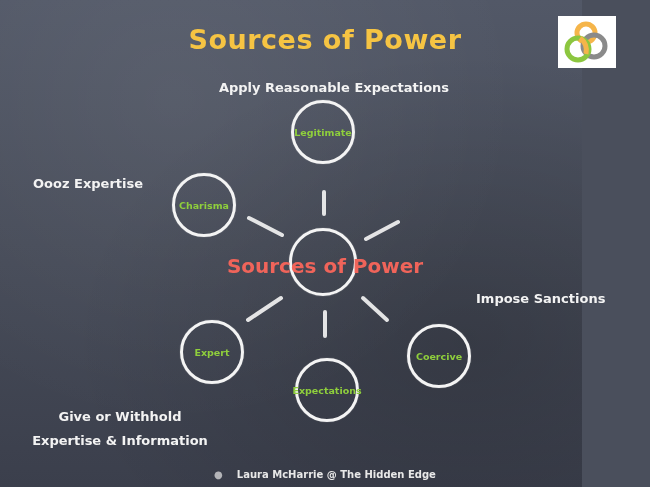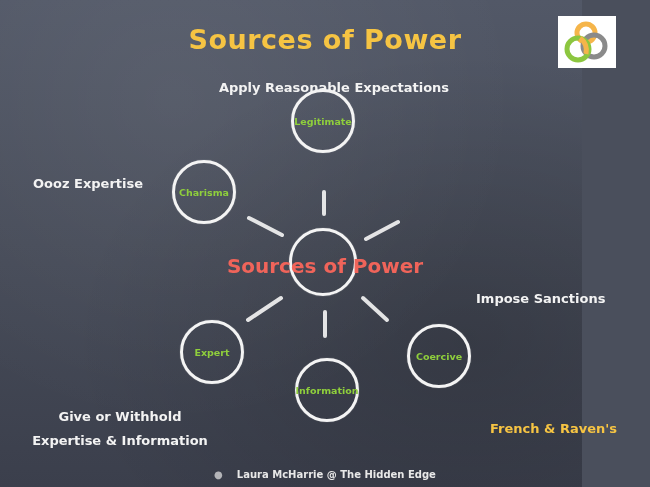--- a/index.html
+++ b/index.html
@@ -73,40 +73,39 @@
       <line x1="398" y1="222" x2="366" y2="239"></line>
       <line x1="281" y1="298" x2="248" y2="320"></line>
       <line x1="363" y1="298" x2="387" y2="320"></line>
       <line x1="325" y1="312" x2="325" y2="336"></line>
     </g>
   </svg>
 
   <div class="node" style="left:289px; top:228px; width:62px; height:62px;"></div>
   <div class="center-label">Sources of Power</div>
 
-  <div class="node" style="left:291px; top:89px; width:58px; height:58px;">
+  <div class="node" style="left:291px; top:100px; width:58px; height:58px;">
     <span class="node-label">Legitimate</span>
   </div>
-  <div class="node" style="left:172px; top:160px; width:58px; height:58px;">
+  <div class="node" style="left:172px; top:173px; width:58px; height:58px;">
     <span class="node-label">Charisma</span>
   </div>
   <div class="node" style="left:407px; top:324px; width:58px; height:58px;">
     <span class="node-label">Coercive</span>
   </div>
   <div class="node" style="left:180px; top:320px; width:58px; height:58px;">
     <span class="node-label">Expert</span>
   </div>
   <div class="node" style="left:295px; top:358px; width:58px; height:58px;">
-    <span class="node-label">Information</span>
+    <span class="node-label">Expectations</span>
   </div>
 
   <div class="label center" style="left:0; width:668px; top:80px;">Apply Reasonable Expectations</div>
   <div class="label" style="left:33px; top:176px;">Oooz Expertise</div>
   <div class="label" style="left:476px; top:291px;">Impose Sanctions</div>
   <div class="label center" style="left:20px; width:200px; top:409px;">Give or Withhold</div>
   <div class="label center" style="left:20px; width:200px; top:433px;">Expertise &amp; Information</div>
 
-  <div class="label yellow" style="left:490px; top:421px;">French &amp; Raven's</div>
 
   <div class="footer">
     <span class="dot">●</span><span>Laura McHarrie @ The Hidden Edge</span>
   </div>
 </div>
 
 </body></html>

